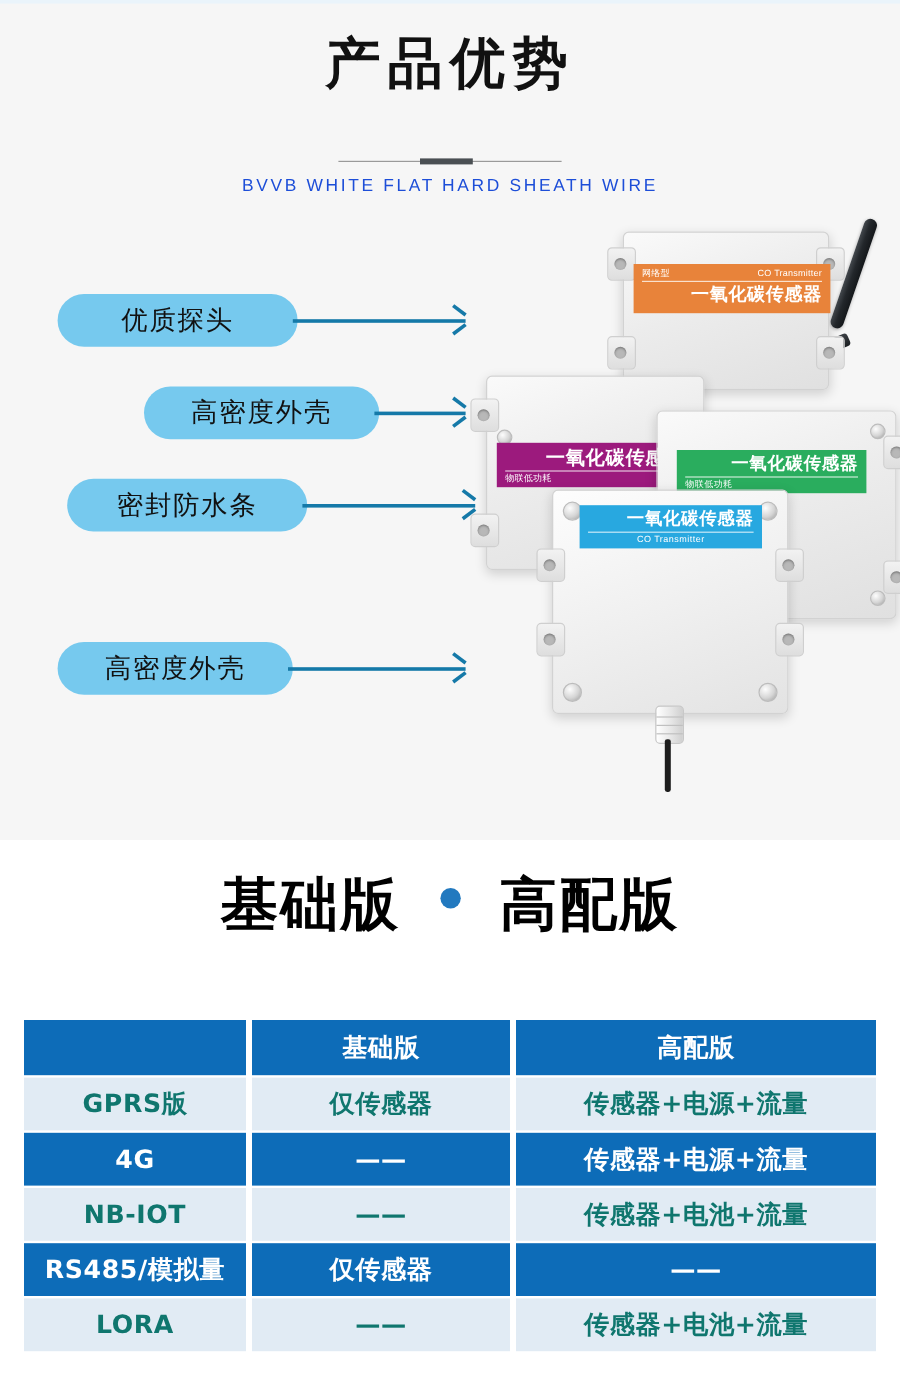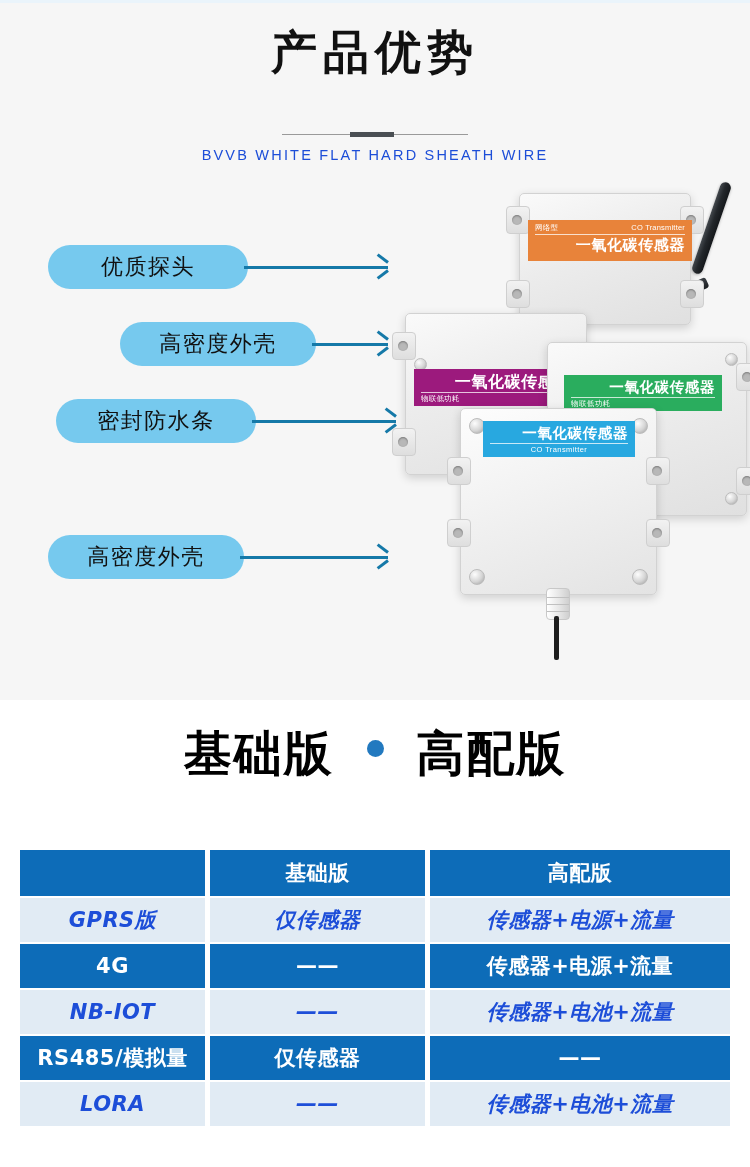--- a/index.html
+++ b/index.html
@@ -320,21 +320,21 @@
     letter-spacing: .5px;
     font-family: "DejaVu Sans", "Liberation Sans", sans-serif;
     white-space: nowrap;
   }
   .c1 { width: 185px; }
   .gap { width: 5px; flex: 0 0 5px; }
   .c2 { width: 215px; }
   .c3 { width: 300px; }
 
   .dark  { background: #0d6cb8; color: #ffffff; }
-  .light { background: #e1ebf4; color: #1d4ed8; font-style: italic; }
+  .light { background: #e1ebf4; color: #0f766e; }
 </style>
 </head>
 <body>
 
 <div id="page">
 
   <div class="top-section">
     <div class="top-hairline"></div>
 
     <div class="page-title">产品优势</div>

